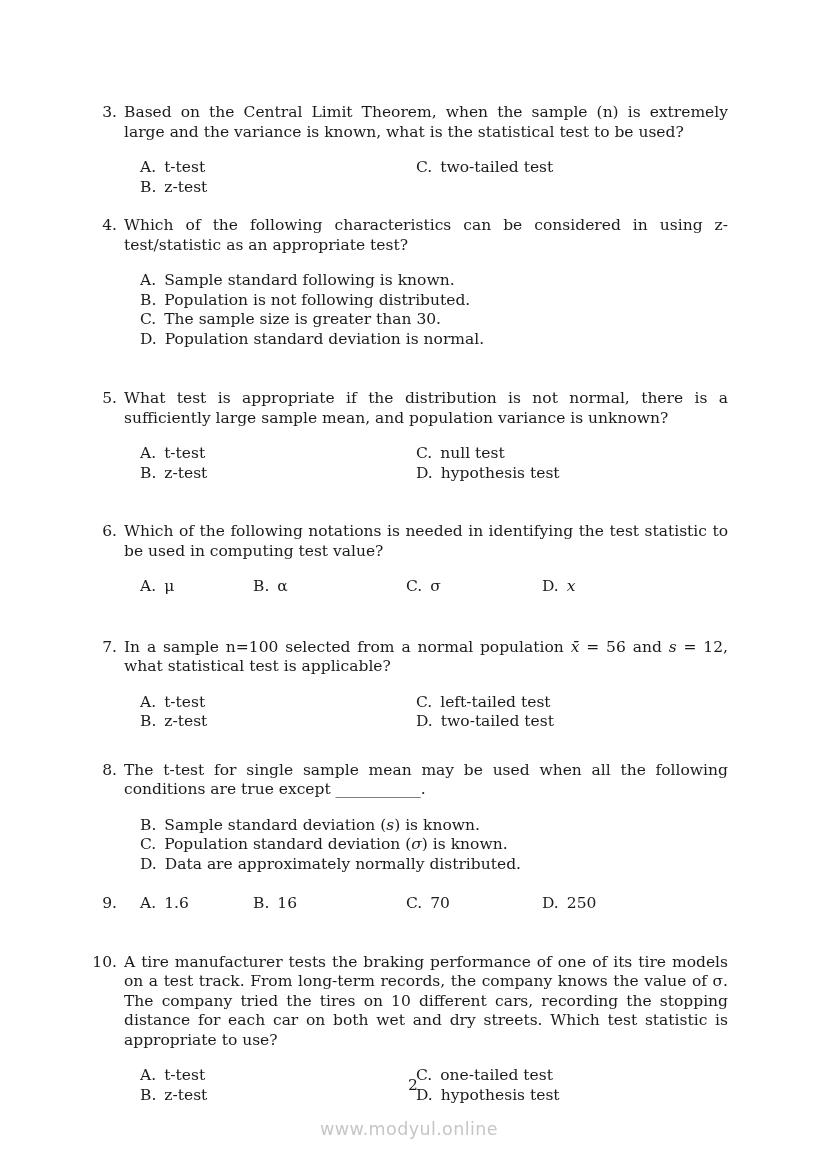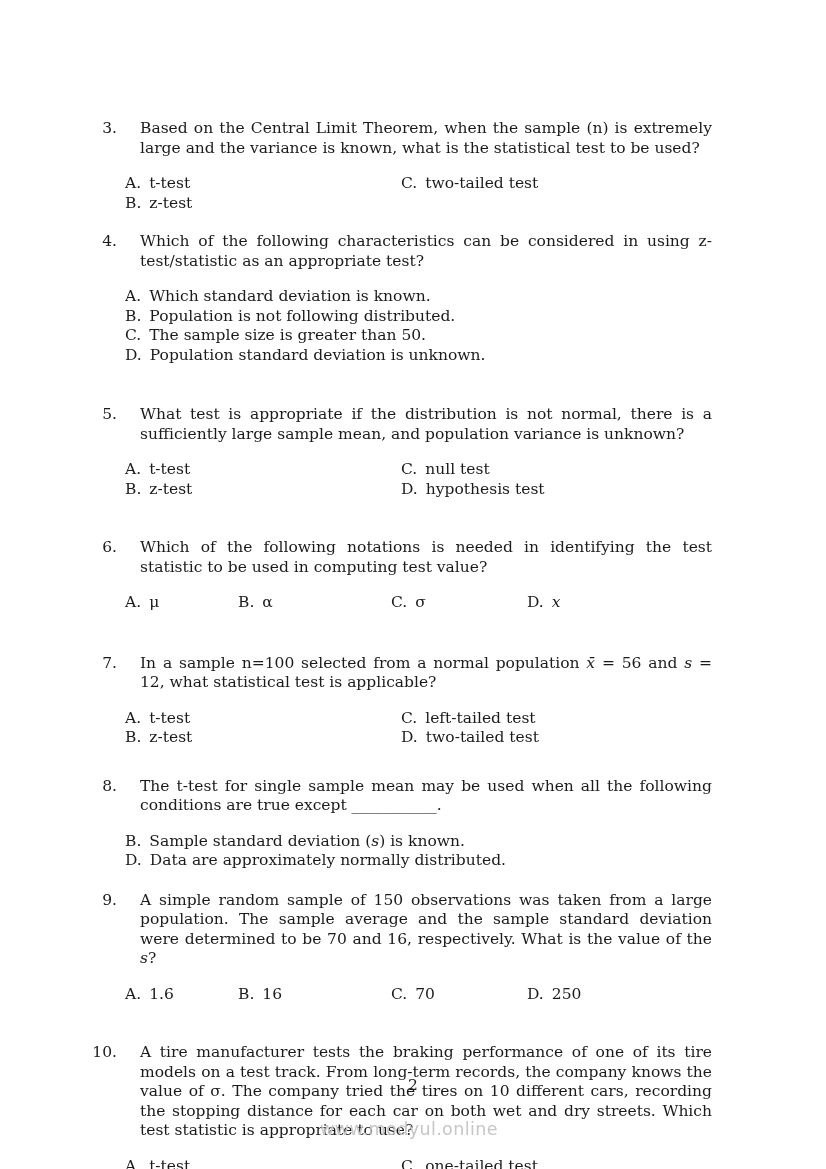--- a/index.html
+++ b/index.html
@@ -24,24 +24,24 @@
     line-height: 19.5px;
   }
   .qnum {
     position: absolute;
     right: 100%;
     margin-right: 7px;
     white-space: nowrap;
     top: 0;
   }
   .qtext {
-    margin: 16px;
+    margin: 0;
     text-align: justify;
   }
-  .opts { margin: 1px; }
+  .opts { margin: 16px; }
   .opts-2col {
     display: grid;
     grid-template-columns: 276px auto;
   }
   .opts-4col {
     display: grid;
     grid-template-columns: 113px 153px 136px auto;
   }
   .opts-list .opt { display: block; }
   .olabel { margin-right: 8px; }
@@ -85,24 +85,24 @@
         <div class="opt"><span class="olabel">A.</span><span class="otext">t-test</span></div>
         <div class="opt"><span class="olabel">C.</span><span class="otext">two-tailed test</span></div>
         <div class="opt"><span class="olabel">B.</span><span class="otext">z-test</span></div>
       </div>
     </section>
 
     <section class="question mb40">
       <span class="qnum">4.</span>
       <p class="qtext">Which of the following characteristics can be considered in using z-test/statistic as an appropriate test?</p>
       <div class="opts opts-list">
-        <div class="opt"><span class="olabel">A.</span><span class="otext">Which standard deviation is known.</span></div>
+        <div class="opt"><span class="olabel">A.</span><span class="otext">Sample standard following is known.</span></div>
         <div class="opt"><span class="olabel">B.</span><span class="otext">Population is not following distributed.</span></div>
-        <div class="opt"><span class="olabel">C.</span><span class="otext">The sample size is greater than 50.</span></div>
-        <div class="opt"><span class="olabel">D.</span><span class="otext">Population standard deviation is unknown.</span></div>
+        <div class="opt"><span class="olabel">C.</span><span class="otext">The sample size is greater than 30.</span></div>
+        <div class="opt"><span class="olabel">D.</span><span class="otext">Population standard deviation is normal.</span></div>
       </div>
     </section>
 
     <section class="question mb39">
       <span class="qnum">5.</span>
       <p class="qtext">What test is appropriate if the distribution is not normal, there is a sufficiently large sample mean, and population variance is unknown?</p>
       <div class="opts opts-2col">
         <div class="opt"><span class="olabel">A.</span><span class="otext">t-test</span></div>
         <div class="opt"><span class="olabel">C.</span><span class="otext">null test</span></div>
         <div class="opt"><span class="olabel">B.</span><span class="otext">z-test</span></div>
@@ -130,27 +130,27 @@
         <div class="opt"><span class="olabel">B.</span><span class="otext">z-test</span></div>
         <div class="opt"><span class="olabel">D.</span><span class="otext">two-tailed test</span></div>
       </div>
     </section>
 
     <section class="question mb20">
       <span class="qnum">8.</span>
       <p class="qtext">The t-test for single sample mean may be used when all the following conditions are true except ___________.</p>
       <div class="opts opts-list">
         <div class="opt"><span class="olabel">B.</span><span class="otext"><span>Sample standard deviation (</span><span class="it">s</span><span>) is known.</span></span></div>
+        <div class="opt"><span class="olabel">C.</span><span class="otext"><span>Population standard deviation (</span><span class="it">σ</span><span>) is known.</span></span></div>
         <div class="opt"><span class="olabel">D.</span><span class="otext">Data are approximately normally distributed.</span></div>
       </div>
     </section>
 
     <section class="question mb39">
       <span class="qnum">9.</span>
-      <p class="qtext"><span>A simple random sample of 150 observations was taken from a large population. The sample average and the sample standard deviation were determined to be 70 and 16, respectively. What is the value of the </span><span class="it">s</span><span>?</span></p>
       <div class="opts opts-4col">
         <div class="opt"><span class="olabel">A.</span><span class="otext">1.6</span></div>
         <div class="opt"><span class="olabel">B.</span><span class="otext">16</span></div>
         <div class="opt"><span class="olabel">C.</span><span class="otext">70</span></div>
         <div class="opt"><span class="olabel">D.</span><span class="otext">250</span></div>
       </div>
     </section>
 
     <section class="question">
       <span class="qnum">10.</span>

